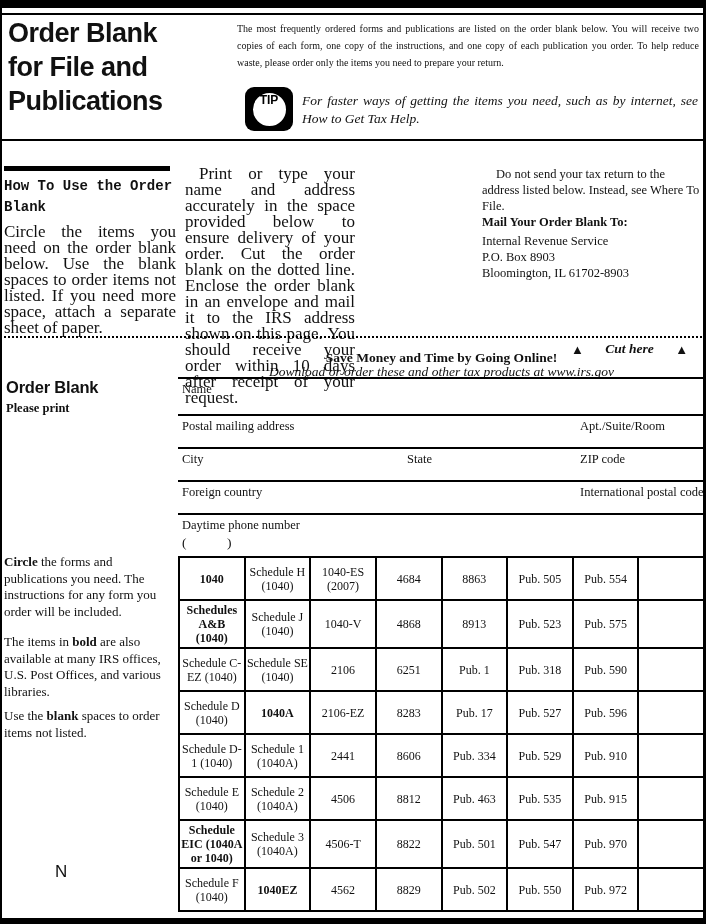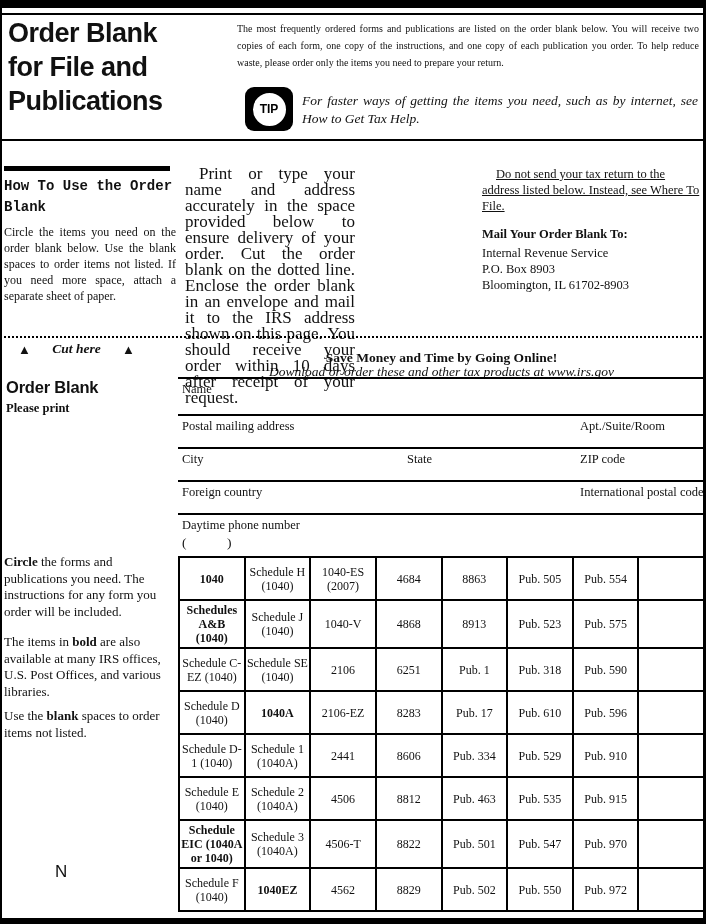--- a/index.html
+++ b/index.html
@@ -19,40 +19,40 @@
   .bottom-bar{top:918px;left:0;width:706px;height:6px;}
   .hr-full{top:139px;left:0;width:706px;height:2px;}
 
   
   .main-title{left:8px;top:16px;width:230px;font-family:"Liberation Sans",sans-serif;
     font-weight:bold;font-size:27px;line-height:34px;letter-spacing:-0.5px;}
   .intro{left:237px;top:20px;width:462px;font-size:10px;line-height:17px;text-align:justify;}
   .tip-box{left:245px;top:87px;width:48px;height:44px;background:#000;border-radius:9px;
     display:flex;align-items:center;justify-content:center;}
   .tip-circle{width:33px;height:33px;background:#fff;border:3px solid #000;border-radius:50%;
-    display:flex;align-items:center;justify-content:center;}
+    display:flex;justify-content:center;}
   .tip-word{font-family:"Liberation Sans",sans-serif;font-weight:bold;font-size:12px;color:#000;}
   .tip-text{left:302px;top:92px;width:396px;font-size:13.5px;line-height:18px;
     font-style:italic;text-align:justify;}
 
   
   .howto-bar{left:4px;top:166px;width:166px;height:5px;}
   .howto-heading{left:4px;top:176px;width:180px;font-family:Liberation Mono, monospace;
     font-weight:bold;font-size:14px;line-height:21px;}
-  .howto-body{left:4px;top:224px;width:172px;font-size:12px;line-height:16px;text-align:justify;}
+  .howto-body{left:4px;top:224px;width:172px;font-size:17px;line-height:16px;text-align:justify;}
   .col2{left:185px;top:166px;width:170px;font-size:17px;line-height:16px;
     text-align:justify;text-indent:14px;}
   .col3{left:482px;top:166px;width:221px;font-size:12.5px;line-height:16px;}
-  .col3-para{text-indent:14px;text-align:left;margin:0;text-decoration:underline;}
-  .mail-heading{font-weight:bold;margin-top:12px;margin-bottom:3px;}
+  .col3-para{text-indent:14px;text-align:left;margin:0;}
+  .mail-heading{font-weight:bold;margin-bottom:3px;}
   .addr-line{line-height:16px;}
 
   
   .dotted-line{top:336px;left:0;width:706px;border-top:2px dotted #000;}
-  .cut-row{top:341px;left:0;width:706px;text-align:left;font-size:13.5px;}
+  .cut-row{top:341px;left:0;width:706px;text-align:right;font-size:13.5px;}
   .cut-tri{font-size:13px;display:inline-block;margin:0 18px;vertical-align:middle;}
   .cut-label{font-weight:bold;font-style:italic;}
   .save-line{top:350px;left:178px;width:527px;text-align:center;font-weight:bold;font-size:13.5px;}
   .download-line{top:364px;left:178px;width:527px;text-align:center;font-style:italic;font-size:13.5px;}
 
   
   .ob-label{left:6px;top:378px;font-family:"Liberation Sans",sans-serif;font-weight:bold;
     font-size:16.5px;letter-spacing:-0.2px;}
   .pp-label{left:6px;top:401px;font-weight:bold;font-size:12.5px;}
   .side-note{left:4px;width:168px;font-size:13px;line-height:16.5px;}
@@ -186,21 +186,21 @@
             <td>Pub. 318</td>
             <td>Pub. 590</td>
             <td></td>
           </tr>
           <tr>
             <td>Schedule D (1040)</td>
             <td class="bold">1040A</td>
             <td>2106-EZ</td>
             <td>8283</td>
             <td>Pub. 17</td>
-            <td>Pub. 610</td>
+            <td>Pub. 527</td>
             <td>Pub. 596</td>
             <td></td>
           </tr>
           <tr>
             <td>Schedule D-1 (1040)</td>
             <td>Schedule 1 (1040A)</td>
             <td>2441</td>
             <td>8606</td>
             <td>Pub. 334</td>
             <td>Pub. 529</td>

